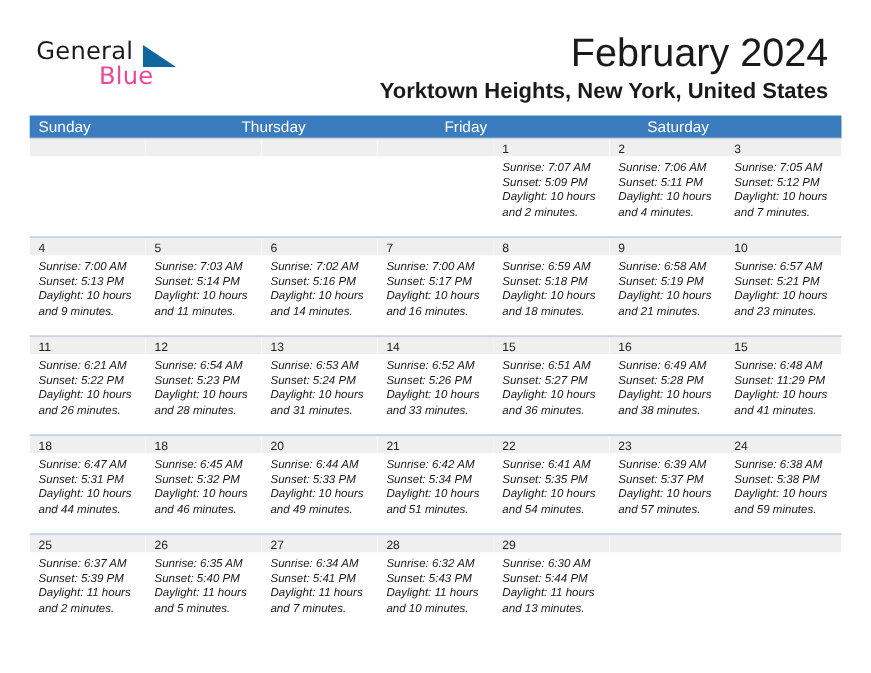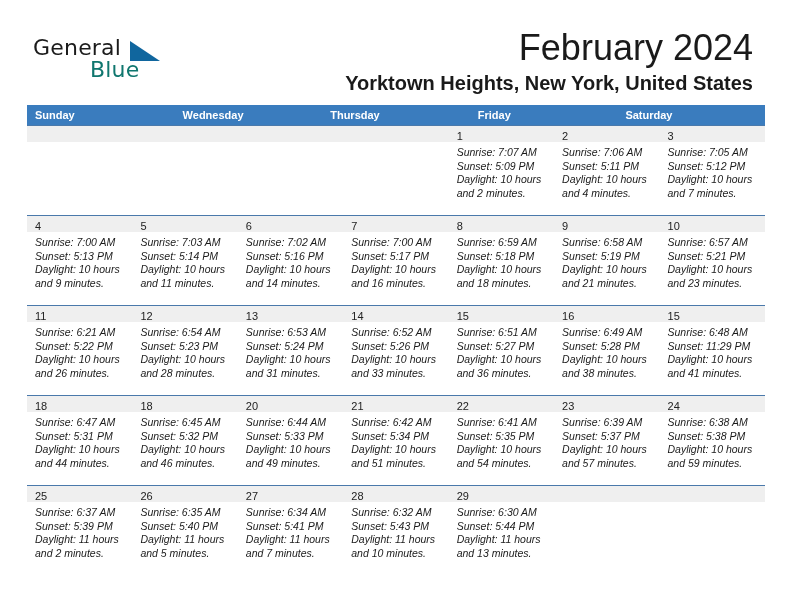--- a/index.html
+++ b/index.html
@@ -49,21 +49,21 @@
     font-family: "DejaVu Sans", sans-serif;
     font-weight: 400;
     line-height: 24px;
   }
   .brand-blue {
     position: absolute;
     left: 57px;
     top: 22px;
     font-size: 22px;
     letter-spacing: 0.2px;
-    color: #0f766e;
+    color: #ec4899;
     font-family: "DejaVu Sans", sans-serif;
     font-weight: 400;
     line-height: 24px;
   }
   .brand-triangle {
     position: absolute;
     left: 97px;
     top: 5px;
     width: 0;
     height: 0;
@@ -103,26 +103,25 @@
 
   .weekday-row {
     display: flex;
     width: 738px;
     height: 20px;
     background: #3a7cbe;
   }
   .weekday-cell {
     flex: 1 1 0;
     color: #ffffff;
-    font-size: 11px;
+    font-size: 14px;
     line-height: 20px;
     padding-left: 8px;
     white-space: nowrap;
     overflow: hidden;
-    font-weight: bold;
   }
 
   .week-row {
     display: flex;
     width: 738px;
     height: 90px;
     border-top: 1px solid #4a79ab;
   }
   .week-row:first-of-type {
     border-top: none;
@@ -179,21 +178,20 @@
       <div class="cal-title">February 2024</div>
       <div class="cal-subtitle">Yorktown Heights, New York, United States</div>
     </div>
 
   </div>
 
   <div class="calendar">
 
     <div class="weekday-row">
       <div class="weekday-cell">Sunday</div>
-      <div class="weekday-cell">Wednesday</div>
       <div class="weekday-cell">Thursday</div>
       <div class="weekday-cell">Friday</div>
       <div class="weekday-cell">Saturday</div>
     </div>
 
     <div class="week-row">
       <div class="day-cell empty">
         <div class="daynum-band"><span class="daynum"></span></div>
         <div class="day-info">
           <div class="line"></div>

